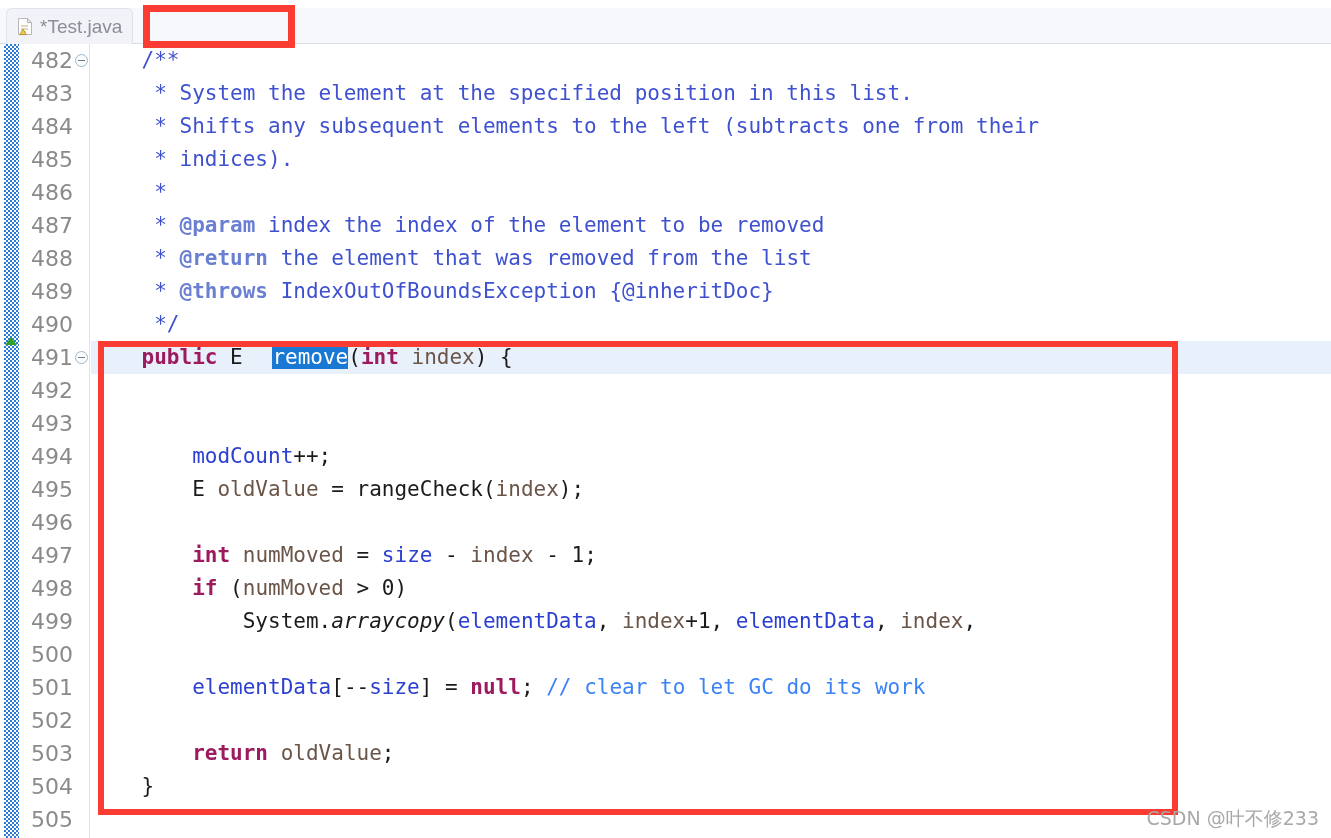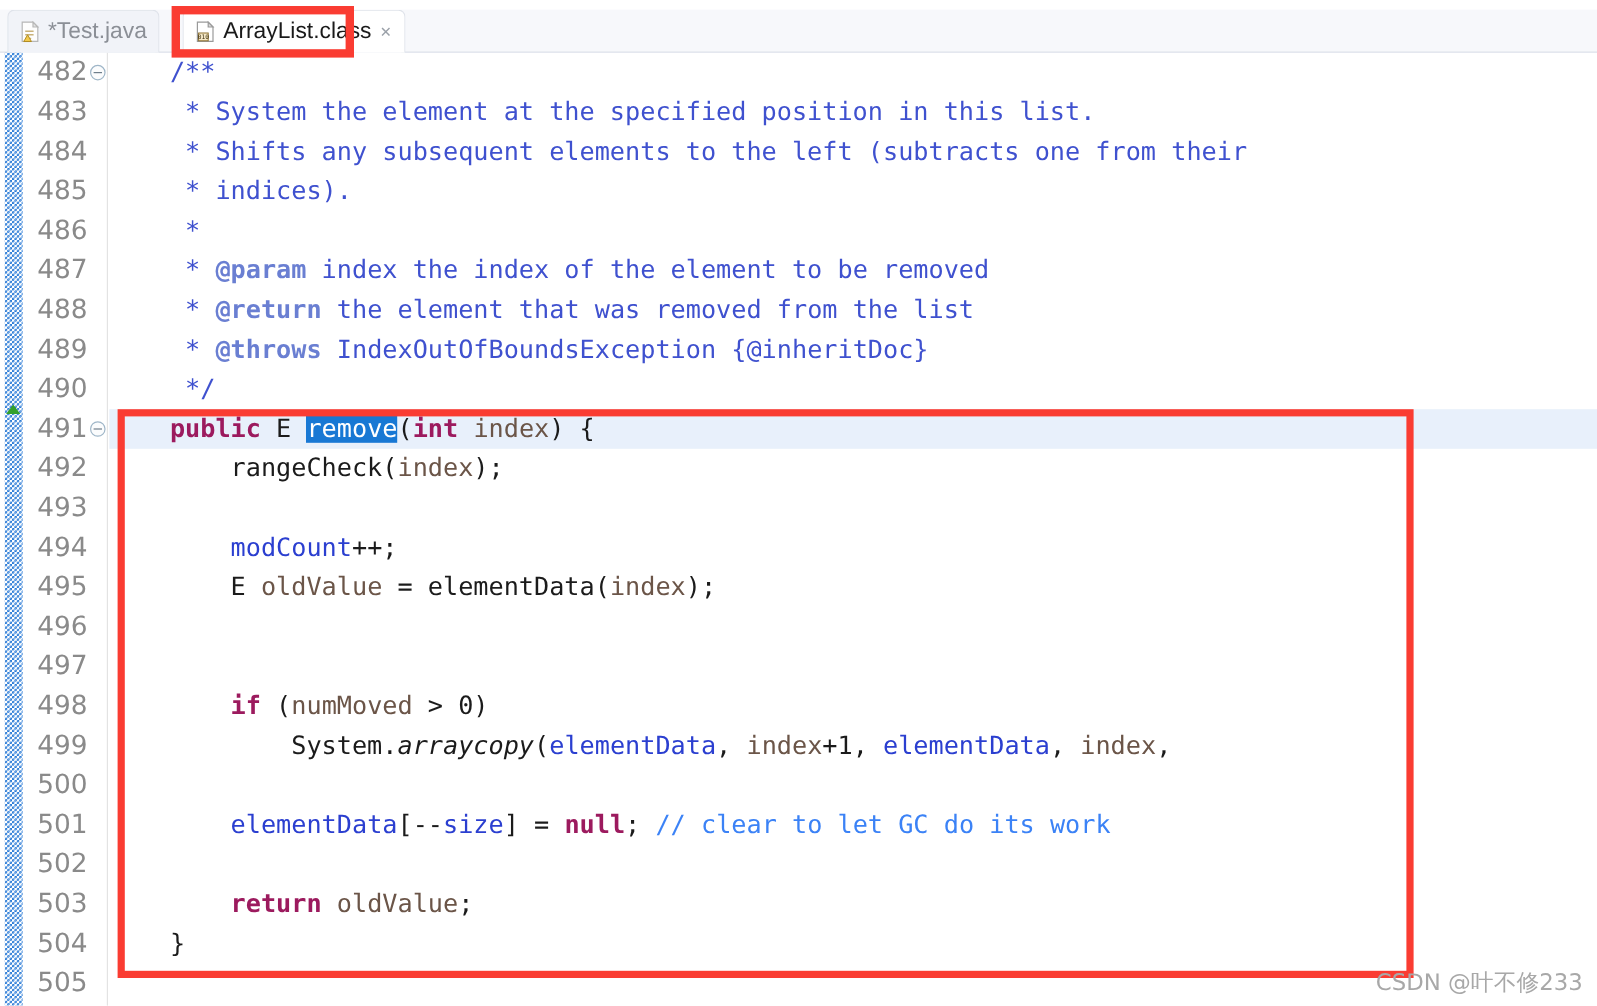--- a/index.html
+++ b/index.html
@@ -158,21 +158,21 @@
 
   
   .doc      { color: #3f51cf; }
   .doctag   { color: #6a7fd2; font-weight: bold; }
   .kw       { color: #9c1a5e; font-weight: bold; text-align: right; }
   .fld      { color: #2b3fd0; text-align: center; }
   .loc      { color: #6b5548; }
   .cmt      { color: #3b82f6; }
   .ital     { font-style: italic; }
   .sel      { background: #1878d4; color: #ffffff; }
-  .occur    { border-top: 2px solid #3355aa; }
+  .occur    { border-top: 2px solid #3355aa; margin-left: 17px; }
 
   
   .redbox {
     position: absolute;
     border: 6px solid #fa3c32;
     box-sizing: border-box;
     pointer-events: none;
   }
   .redbox-tab {
     left: 143px; top: 5px;
@@ -204,30 +204,20 @@
   <div class="tab tab-inactive">
     <svg class="tab-icon" viewBox="0 0 17 19">
       <path d="M1.5 1.5 h9 l4 4 v12 h-13 z" fill="#fdfdfd" stroke="#b7b7b7" stroke-width="1"></path>
       <path d="M10.5 1.5 v4 h4 z" fill="#e3e3e3" stroke="#b7b7b7" stroke-width="1"></path>
       <path d="M4 9 h7 M4 12 h7 M4 15 h5" stroke="#c9b27a" stroke-width="1.2"></path>
       <path d="M2 11 l3.2 5.6 h-6.4 z" fill="#f2c94c" stroke="#b08a1e" stroke-width="0.8" transform="translate(4,1)"></path>
     </svg>
     <span class="tab-label">*Test.java</span>
   </div>
 
-  <div class="tab tab-active">
-    <svg class="tab-icon" viewBox="0 0 17 19">
-      <path d="M1.5 1.5 h9 l4 4 v12 h-13 z" fill="#ffffff" stroke="#9a9a9a" stroke-width="1"></path>
-      <path d="M10.5 1.5 v4 h4 z" fill="#dcdcdc" stroke="#9a9a9a" stroke-width="1"></path>
-      <rect x="2.5" y="10.5" width="8" height="6.5" fill="#f6e9c8" stroke="#8a6d2a" stroke-width="0.8"></rect>
-      <text x="6.5" y="15.8" font-size="5.2" text-anchor="middle" fill="#3a2d0c" font-family="DejaVu Sans Mono, monospace">010</text>
-    </svg>
-    <span class="tab-label">ArrayList.class</span>
-    <span class="tab-close">✕</span>
-  </div>
 </div>
 
 <div class="editor">
 
   <div class="ruler-strip"></div>
   <div class="ruler-marker"></div>
 
   <div class="gutter">
     <div class="gline" style="top:0px">482</div>
     <div class="fold" style="top:10px"></div>
@@ -272,30 +262,30 @@
     <div class="cline" style="top:165px"><span class="doc">     * </span><span class="doctag">@param</span><span class="doc"> index the index of the element to be removed</span></div>
 
     <div class="cline" style="top:198px"><span class="doc">     * </span><span class="doctag">@return</span><span class="doc"> the element that was removed from the list</span></div>
 
     <div class="cline" style="top:231px"><span class="doc">     * </span><span class="doctag">@throws</span><span class="doc"> IndexOutOfBoundsException {@inheritDoc}</span></div>
 
     <div class="cline" style="top:264px"><span class="doc">     */</span></div>
 
     <div class="cline current" style="top:297px"><span>    </span><span class="kw">public</span><span> E </span><span class="sel occur">remove</span><span>(</span><span class="kw">int</span><span> </span><span class="loc">index</span><span>) {</span></div>
 
-    <div class="cline" style="top:330px"><span>        rangeCheck(</span><span class="loc">index</span><span>);</span></div>
 
     <div class="cline" style="top:363px"><span> </span></div>
 
     <div class="cline" style="top:396px"><span>        </span><span class="fld">modCount</span><span>++;</span></div>
 
-    <div class="cline" style="top:429px"><span>        E </span><span class="loc">oldValue</span><span> = elementData(</span><span class="loc">index</span><span>);</span></div>
+    <div class="cline" style="top:429px"><span>        E </span><span class="loc">oldValue</span><span> = rangeCheck(</span><span class="loc">index</span><span>);</span></div>
 
     <div class="cline" style="top:462px"><span> </span></div>
 
+    <div class="cline" style="top:495px"><span>        </span><span class="kw">int</span><span> </span><span class="loc">numMoved</span><span> = </span><span class="fld">size</span><span> - </span><span class="loc">index</span><span> - 1;</span></div>
 
     <div class="cline" style="top:528px"><span>        </span><span class="kw">if</span><span> (</span><span class="loc">numMoved</span><span> &gt; 0)</span></div>
 
     <div class="cline" style="top:561px"><span>            System.</span><span class="ital">arraycopy</span><span>(</span><span class="fld">elementData</span><span>, </span><span class="loc">index</span><span>+1, </span><span class="fld">elementData</span><span>, </span><span class="loc">index</span><span>,</span></div>
 
 
     <div class="cline" style="top:627px"><span>        </span><span class="fld">elementData</span><span>[--</span><span class="fld">size</span><span>] = </span><span class="kw">null</span><span>; </span><span class="cmt">// clear to let GC do its work</span></div>
 
     <div class="cline" style="top:660px"><span> </span></div>
 

